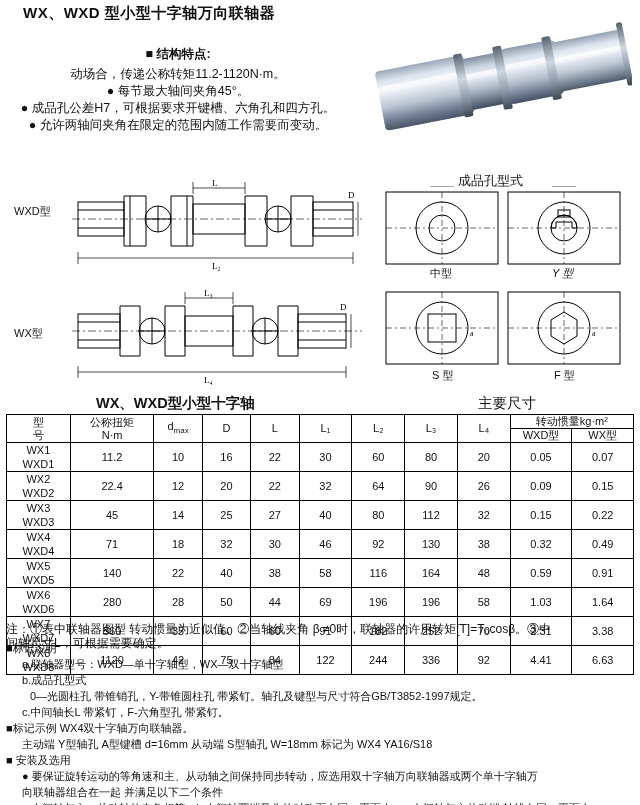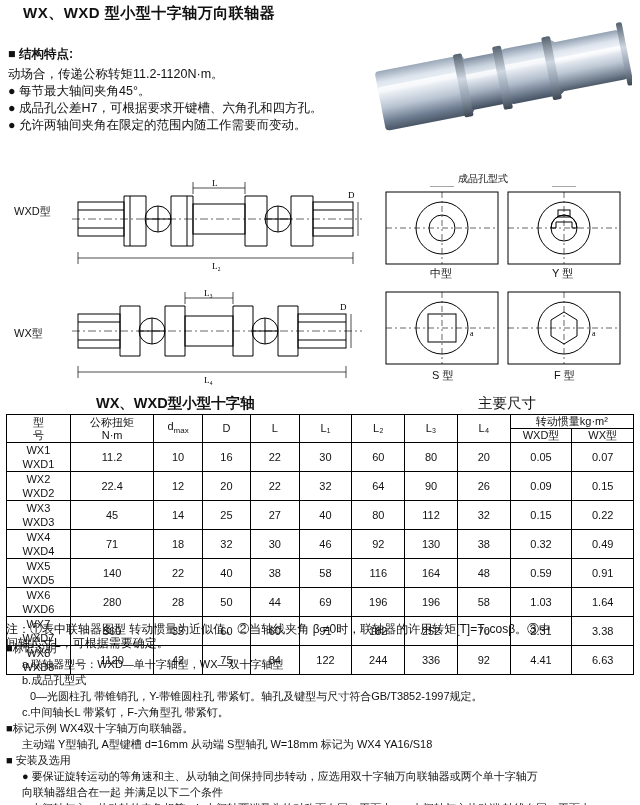--- a/index.html
+++ b/index.html
@@ -15,21 +15,21 @@
   .page { position:relative; width:640px; height:805px; }
 
   
   .title {
     position:absolute; left:23px; top:4px;
     font-size:15px; font-weight:bold; letter-spacing:0.5px;
     white-space:nowrap;
   }
 
   
-  .features { position:absolute; left:8px; top:46px; width:340px; }
+  .features { position:absolute; left:8px; top:46px; width:340px;text-align:center; }
   .feat-head { font-size:12.5px; font-weight:bold; margin-bottom:3px; }
   .feat { font-size:12.5px; line-height:17px; }
 
   
   .photo {
     position:absolute; left:370px; top:6px; width:262px; height:148px;
     overflow:hidden;
   }
   .photo-bg {
     position:absolute; inset:0;
@@ -226,21 +226,21 @@
         <line x1="113" y1="18" x2="161" y2="18" stroke-width="0.7"></line>
         <line x1="113" y1="12" x2="113" y2="24" stroke-width="0.7"></line>
         <line x1="161" y1="12" x2="161" y2="24" stroke-width="0.7"></line>
         <line x1="279" y1="34" x2="279" y2="68" stroke-width="0.7"></line>
       </g>
       <text x="132" y="16" font-size="9" font-family="Liberation Serif, serif">L₃</text>
       <text x="132" y="103" font-size="9" font-family="Liberation Serif, serif">L₄</text>
       <text x="268" y="30" font-size="9" font-family="Liberation Serif, serif">D</text>
     </svg>
 
-    <div class="lbl" style="left:452px; top:4px; font-size:10px;">成品孔型式</div>
+    <div class="lbl" style="left:452px; top:4px; font-size:13px;">成品孔型式</div>
 
     <svg width="256" height="196" style="position:absolute; left:372px; top:18px;">
       <g fill="none" stroke="#000" stroke-width="1">
 
         <rect x="8" y="6" width="112" height="72"></rect>
         <rect x="130" y="6" width="112" height="72"></rect>
         <rect x="8" y="106" width="112" height="72"></rect>
         <rect x="130" y="106" width="112" height="72"></rect>
 
         <circle cx="64" cy="42" r="26"></circle>
@@ -268,21 +268,21 @@
         <line x1="52" y1="0" x2="76" y2="0" stroke-width="0.7"></line>
         <line x1="174" y1="0" x2="198" y2="0" stroke-width="0.7"></line>
       </g>
       <text x="60" y="-2" font-size="8" font-family="Liberation Serif, serif">d</text>
       <text x="182" y="-2" font-size="8" font-family="Liberation Serif, serif">d</text>
       <text x="92" y="150" font-size="8" font-family="Liberation Serif, serif">a</text>
       <text x="214" y="150" font-size="8" font-family="Liberation Serif, serif">a</text>
     </svg>
 
     <div class="lbl" style="left:424px; top:98px;">中型</div>
-    <div class="lbl" style="left:546px; top:98px;">Y 型</div>
+    <div class="lbl" style="left:546px; top:98px;font-style:italic;">Y 型</div>
     <div class="lbl" style="left:426px; top:200px;">S 型</div>
     <div class="lbl" style="left:548px; top:200px;">F 型</div>
   </div>
 
   <div class="tbl-title">WX、WXD型小型十字轴</div>
   <div class="tbl-title2">主要尺寸</div>
 
   <table class="spec">
     <thead>
       <tr>

